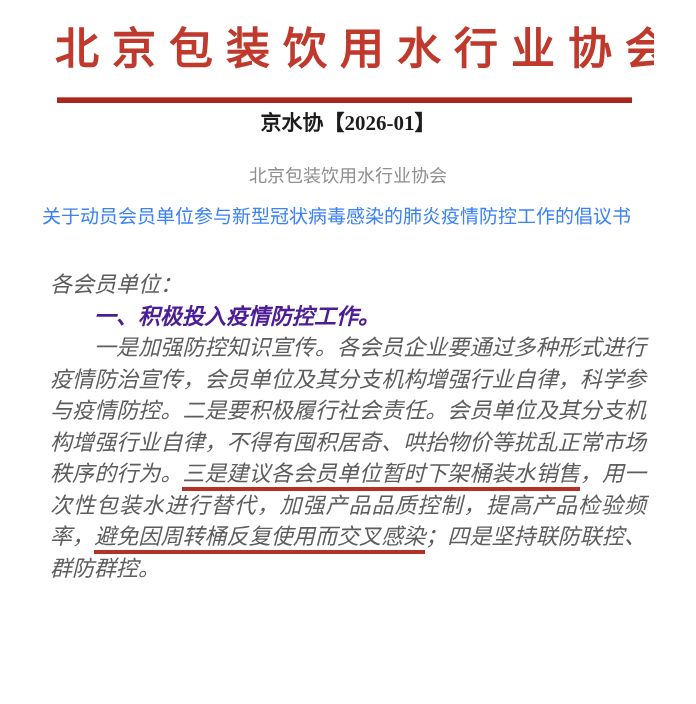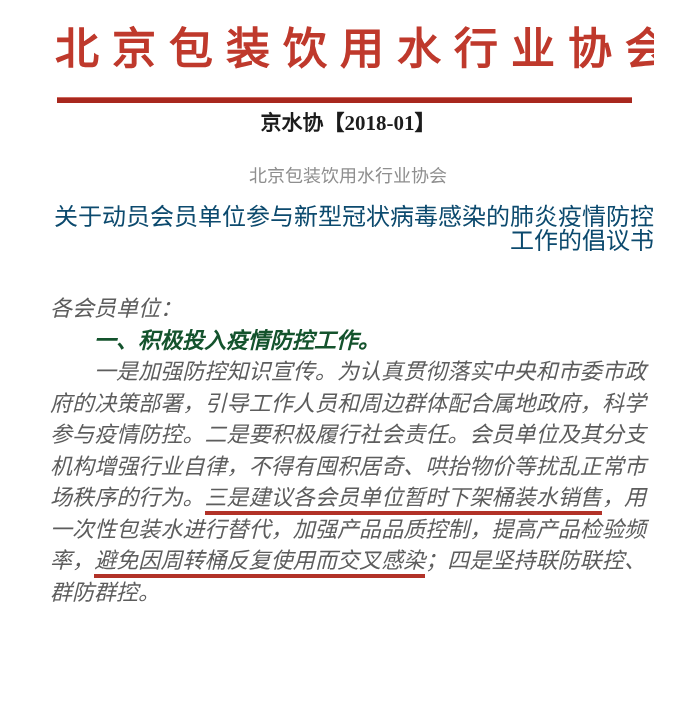--- a/index.html
+++ b/index.html
@@ -46,68 +46,68 @@
   .org-title {
     margin-top: 28px;
     text-align: center;
     font-family: "Liberation Sans", "DejaVu Sans", sans-serif;
     font-size: 18px;
     line-height: 22px;
     color: #8f8f8f;
   }
   .doc-title {
     margin-top: 18px;
-    text-align: right;
+    text-align: left;
     font-family: "Liberation Sans", "DejaVu Sans", sans-serif;
-    font-size: 24px;
+    font-size: 19px;
     line-height: 24px;
-    color: #0c4a6e;
+    color: #3b82f6;
   }
   .doc-body {
     margin: 40px 8px 0 8px;
     font-size: 22px;
     line-height: 31.5px;
     color: #5d5d5d;
     text-align: justify;
     text-justify: inter-ideograph;
   }
   .doc-body p {
     margin: 0;
     font-style: italic;
   }
   .para-indent {
     text-indent: 2em;
   }
   .section-heading {
     font-family: "Liberation Sans", "DejaVu Sans", sans-serif;
     font-weight: bold;
-    color: #14532d;
+    color: #4c1d95;
   }
   .u {
     border-bottom: 4px solid var(--underline, #b23228);
     padding-bottom: 1px;
   }
 </style>
 </head>
 <body>
 
 <div class="page">
 
   <div class="letterhead">北京包装饮用水行业协会</div>
 
   <div class="divider"></div>
 
-  <div class="doc-number">京水协【2018-01】</div>
+  <div class="doc-number">京水协【2026-01】</div>
 
   <div class="org-title">北京包装饮用水行业协会</div>
 
   <div class="doc-title">关于动员会员单位参与新型冠状病毒感染的肺炎疫情防控工作的倡议书</div>
 
   <div class="doc-body">
     <p>各会员单位：</p>
 
 
     <p class="para-indent section-heading">一、积极投入疫情防控工作。</p>
 
-    <p class="para-indent"><span>一是加强防控知识宣传。为认真贯彻落实中央和市委市政府的决策部署，引导工作人员和周边群体配合属地政府，科学参与疫情防控。二是要积极履行社会责任。会员单位及其分支机构增强行业自律，不得有囤积居奇、哄抬物价等扰乱正常市场秩序的行为。</span><span class="u">三是建议各会员单位暂时下架桶装水销售</span><span>，用一次性包装水进行替代，加强产品品质控制，提高产品检验频率，</span><span class="u">避免因周转桶反复使用而交叉感染</span><span>；四是坚持联防联控、群防群控。</span></p>
+    <p class="para-indent"><span>一是加强防控知识宣传。各会员企业要通过多种形式进行疫情防治宣传，会员单位及其分支机构增强行业自律，科学参与疫情防控。二是要积极履行社会责任。会员单位及其分支机构增强行业自律，不得有囤积居奇、哄抬物价等扰乱正常市场秩序的行为。</span><span class="u">三是建议各会员单位暂时下架桶装水销售</span><span>，用一次性包装水进行替代，加强产品品质控制，提高产品检验频率，</span><span class="u">避免因周转桶反复使用而交叉感染</span><span>；四是坚持联防联控、群防群控。</span></p>
   </div>
 
 </div>
 
 </body></html>

